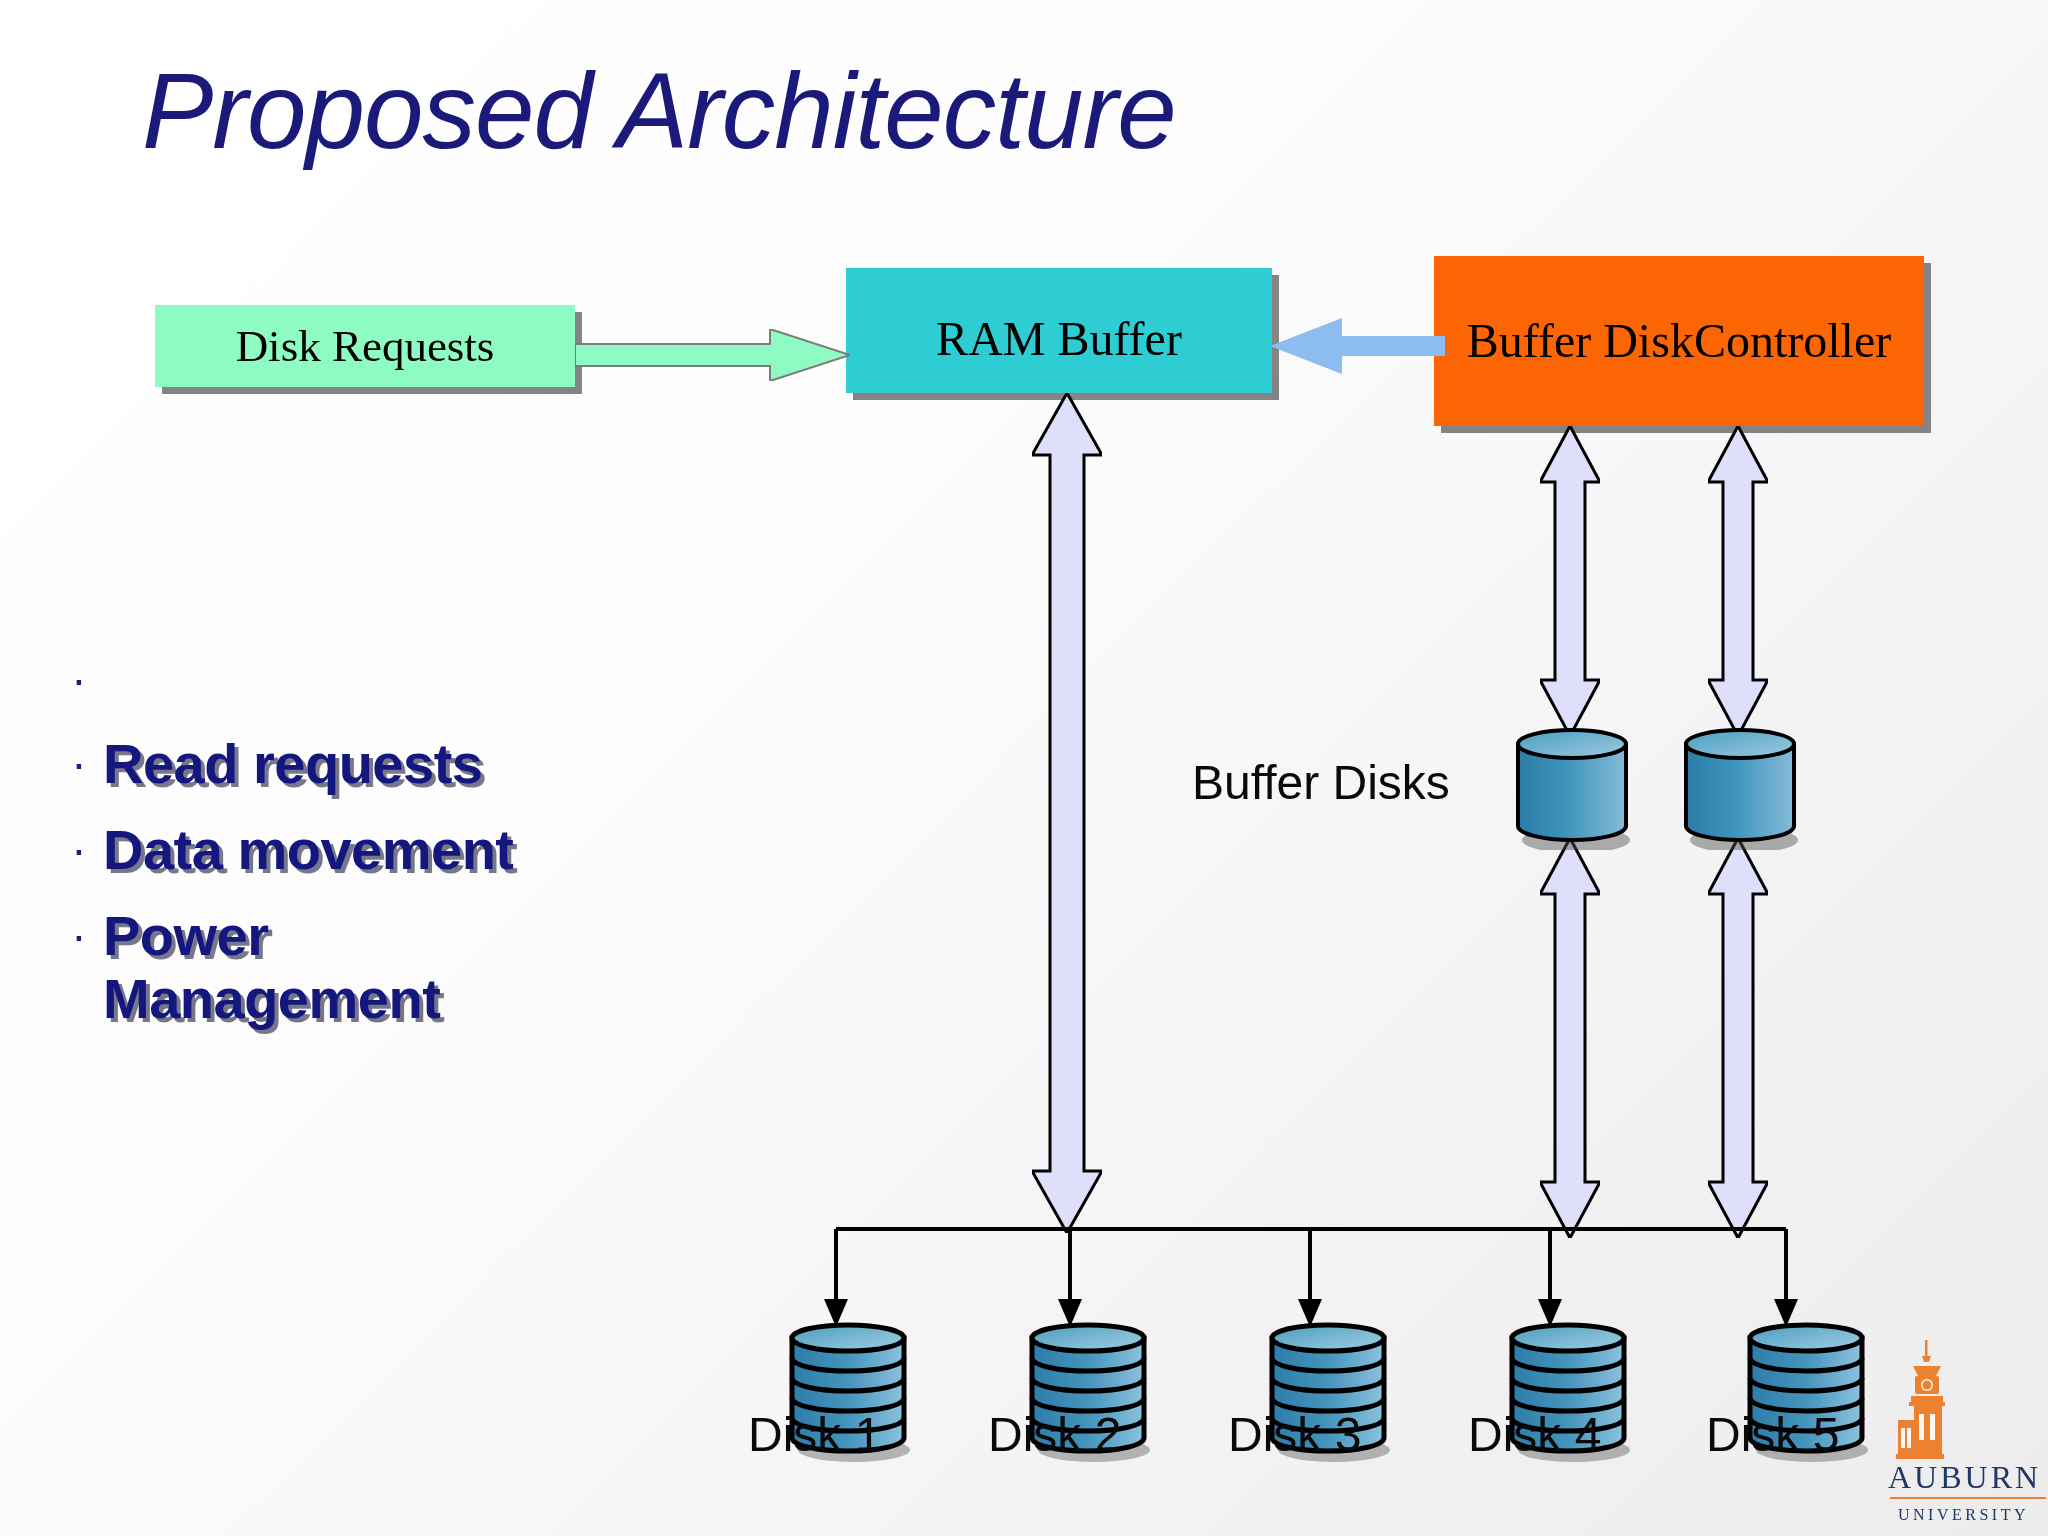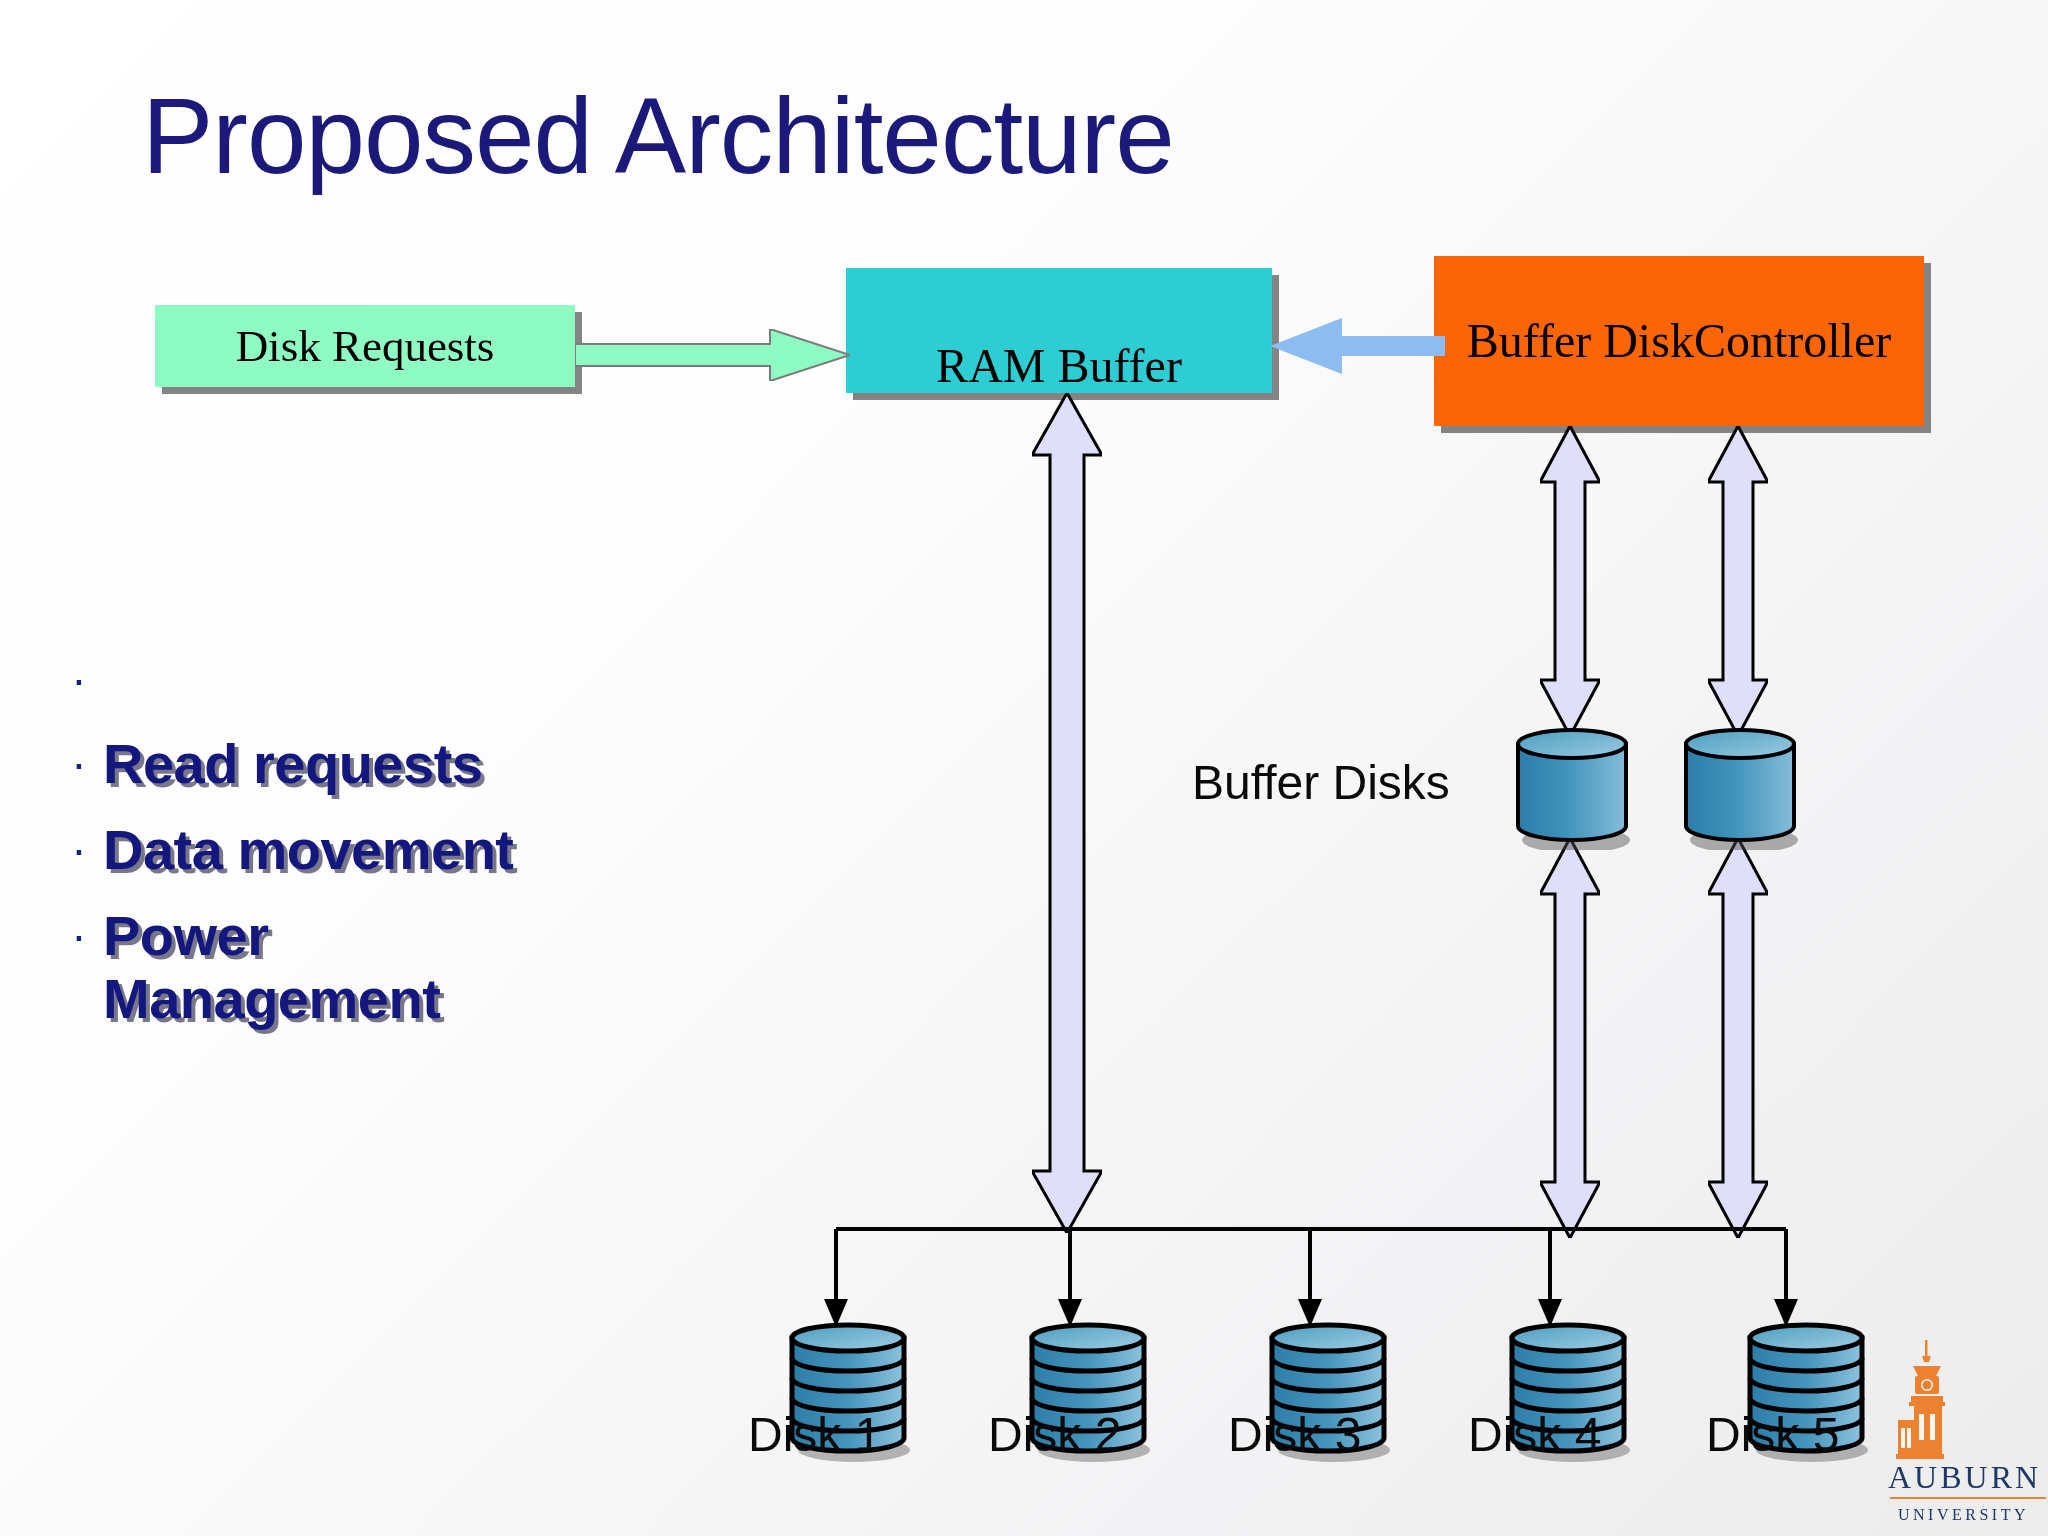--- a/index.html
+++ b/index.html
@@ -13,27 +13,28 @@
     height: 1536px;
     overflow: hidden;
     background: linear-gradient(135deg, #ffffff 0%, #fdfdfe 35%, #f2f2f4 75%, #ececed 100%);
     font-family: "Liberation Sans", sans-serif;
   }
 
   
   #title {
     position: absolute;
     left: 142px;
-    top: 74px;
+    top: 49px;
     font-family: "Liberation Sans", sans-serif;
     font-size: 107px;
     font-weight: 400;
     color: #1b1a7a;
     letter-spacing: -1px;
     white-space: nowrap;
+    font-style: italic;
   }
 
   
   #bullets {
     position: absolute;
     left: 55px;
     top: 648px;
     width: 760px;
   }
   .bullet-row {
@@ -79,21 +80,21 @@
     background: #8efcc2;
     font-size: 45px;
   }
   #box-ram-buffer {
     left: 846px;
     top: 268px;
     width: 426px;
     height: 125px;
     background: #2ecdd3;
     font-size: 48px;
-    align-items: flex-end;
+    align-items: center;
     padding-top: 16px;
   }
   #box-controller {
     left: 1434px;
     top: 256px;
     width: 490px;
     height: 170px;
     background: #fc6504;
     font-size: 48px;
     line-height: 1.25;

